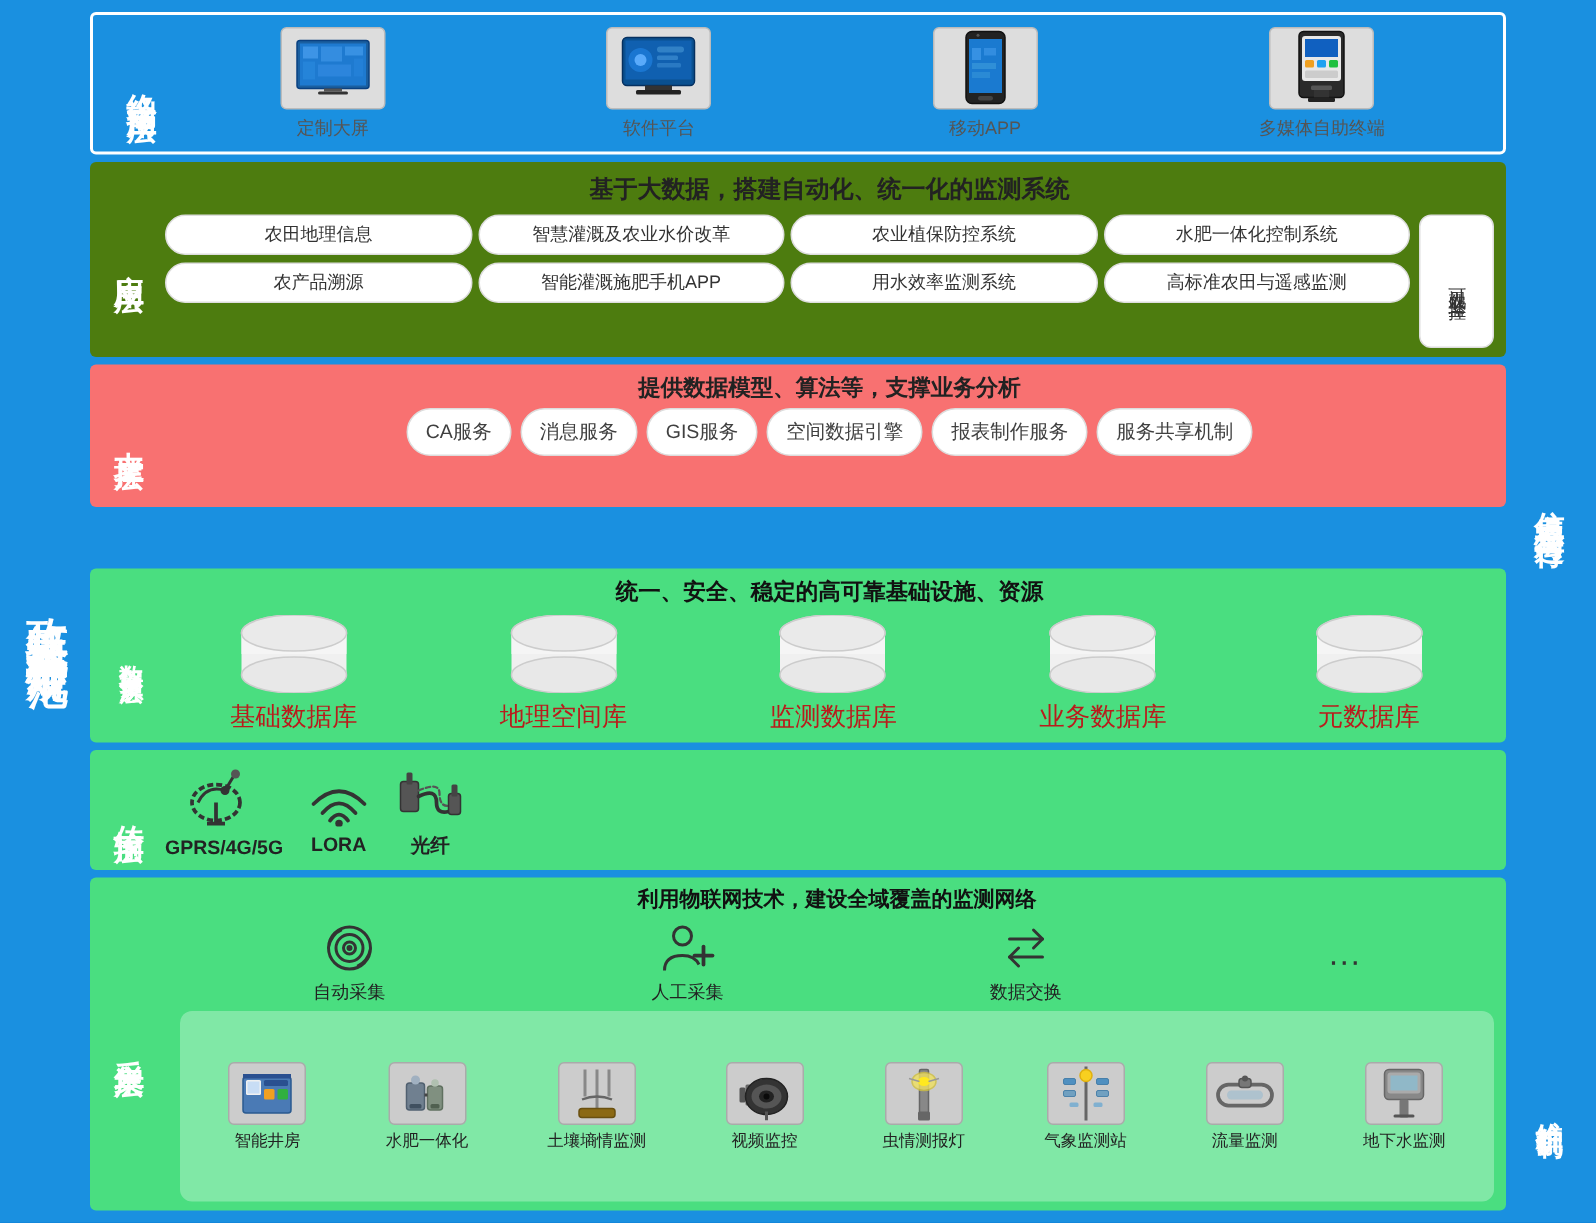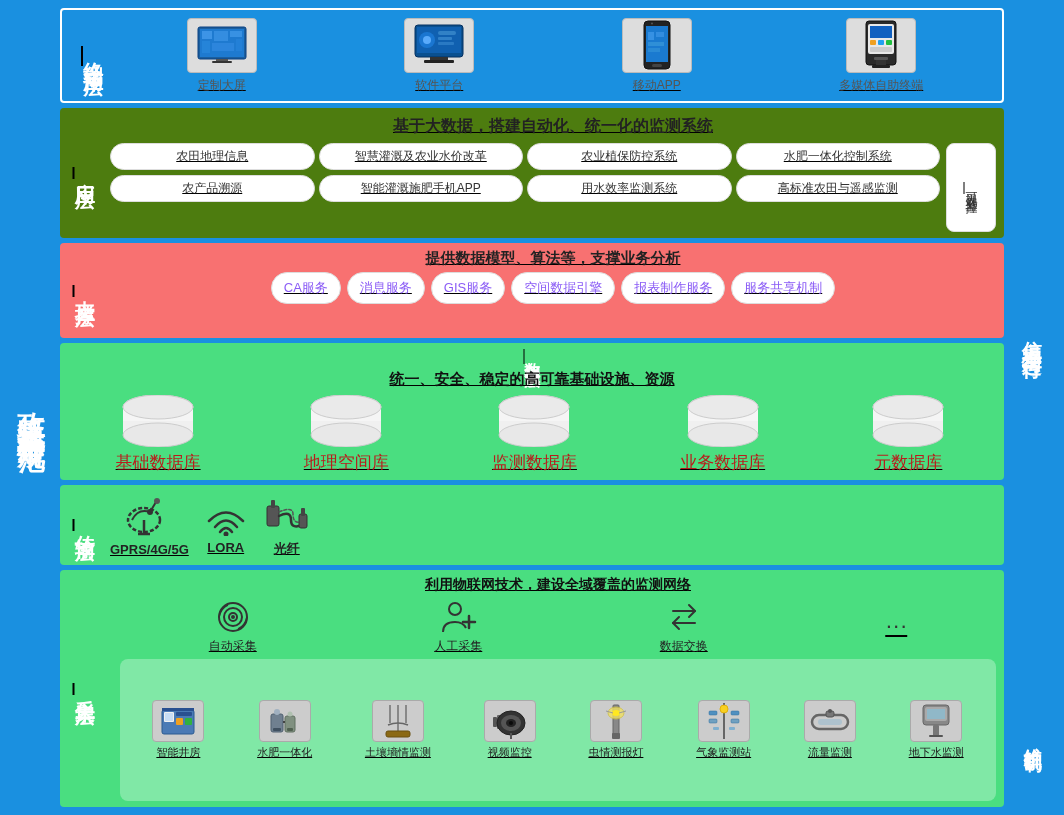--- a/index.html
+++ b/index.html
@@ -35,21 +35,20 @@
       min-width: 46px;
       letter-spacing: 4px;
       line-height: 1.2;
     }
 
     .main-content {
       flex: 1;
       display: flex;
       flex-direction: column;
       gap: 5px;
-      text-decoration: underline;
     }
 
     
     .terminal-layer {
       background: #1a90e0;
       border: 2px solid #fff;
       border-radius: 4px;
       display: flex;
       flex-direction: row;
       align-items: center;
@@ -223,33 +222,33 @@
       gap: 6px;
       flex-wrap: wrap;
       justify-content: center;
     }
 
     .support-tag {
       background: white;
       border-radius: 20px;
       padding: 6px 12px;
       font-size: 13px;
-      color: #8b5cf6;
+      color: #404040;
       border: 1px solid #ddd;
     }
 
     
     .data-layer {
       background: #4ade80;
       border-radius: 4px;
       padding: 6px 8px;
       display: flex;
-      flex-direction: column;
       gap: 6px;
       min-height: 100px;
+      margin-top: 36px;
     }
 
     .data-layer-label {
       writing-mode: vertical-rl;
       text-orientation: upright;
       font-size: 16px;
       font-weight: bold;
       color: white;
       letter-spacing: 3px;
       min-width: 36px;

